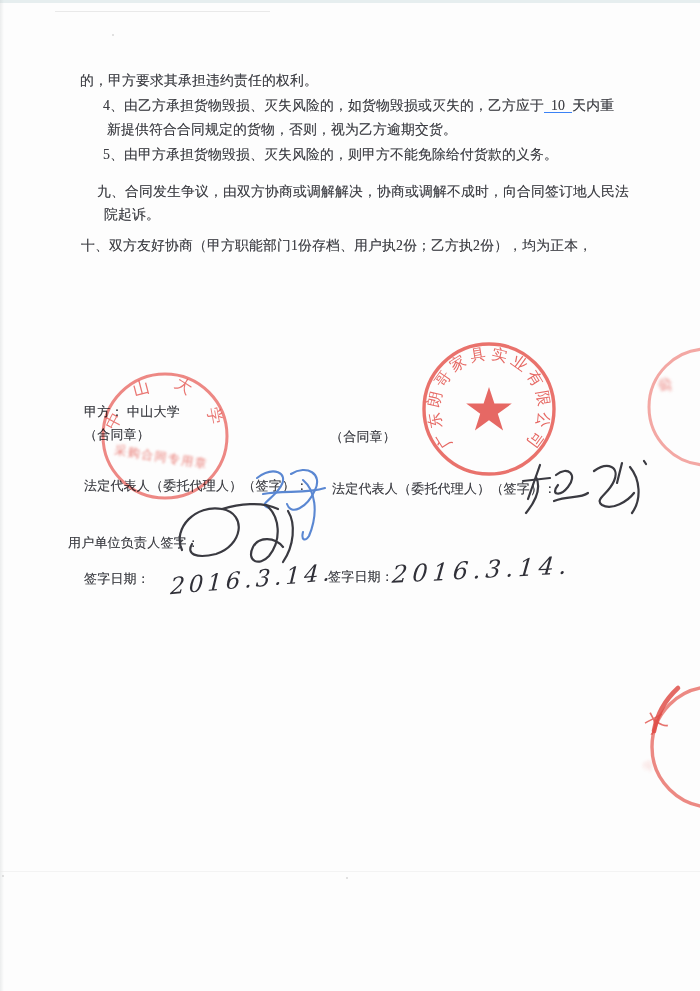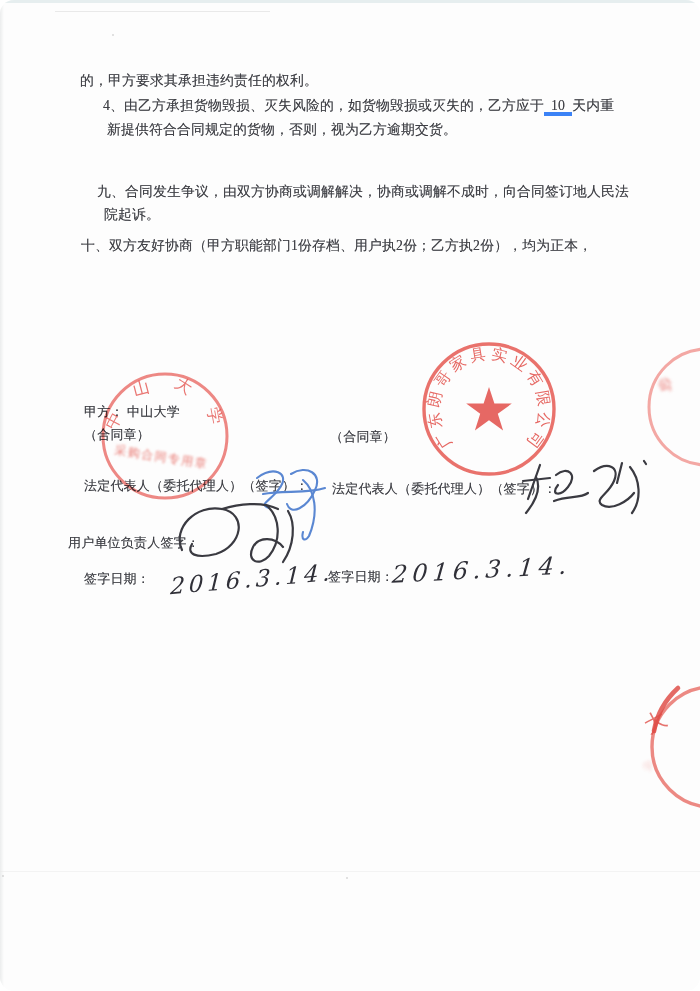--- a/index.html
+++ b/index.html
@@ -1,22 +1,22 @@
 <!DOCTYPE html>
 <html><head>
 <meta charset="utf-8">
 <style>
   html,body{margin:0;padding:0;}
   body{width:700px;height:991px;background:#ffffff;overflow:hidden;}
   .page{position:relative;width:700px;height:991px;background:#fdfdfd;overflow:hidden;
-        font-family:"Liberation Serif", serif;border-radius:14px;}
+        font-family:"Liberation Serif", serif;}
   .t{position:absolute;white-space:nowrap;color:#3f4046;font-size:13.8px;
      letter-spacing:0.2px;text-shadow:0 0 0.4px rgba(63,64,70,0.55);}
   .lbl{font-size:13px;}
-  .u10{display:inline-block;border-bottom:4px solid #3b82f6;padding:0 7px;line-height:13px;}
+  .u10{display:inline-block;border-bottom:1px solid #3b82f6;padding:0 7px;line-height:13px;}
   .seal-layer{position:absolute;left:0;top:0;width:700px;height:991px;
               mix-blend-mode:multiply;pointer-events:none;}
   .seal-inner-blur{position:absolute;color:rgba(231,100,92,0.85);filter:blur(1.25px);
       font-size:12px;letter-spacing:1.5px;white-space:nowrap;}
   .edge-char{position:absolute;color:rgba(233,104,96,0.6);filter:blur(1.4px);white-space:nowrap;}
   .hand-date{position:absolute;color:#303038;font-style:italic;white-space:nowrap;
       font-family:"DejaVu Serif", serif;}
   .scan-top{position:absolute;left:0;top:0;width:700px;height:3px;background:#e2ebec;opacity:.85;}
   .scan-smudge{position:absolute;background:#e9e9e9;}
   .speck{position:absolute;background:#b9b9b9;width:2px;height:2px;opacity:.55;border-radius:50%;}
@@ -35,20 +35,21 @@
   <div class="speck" style="left:112px;top:34px;"></div>
   <div class="speck" style="left:346px;top:877px;"></div>
   <div class="speck" style="left:2px;top:875px;"></div>
 
   <div class="t" style="left:80px;top:72px;">的，甲方要求其承担违约责任的权利。</div>
 
   <div class="t" style="left:103px;top:97px;">
     <span>4、由乙方承担货物毁损、灭失风险的，如货物毁损或灭失的，乙方应于</span><span class="u10">10</span><span>天内重</span>
   </div>
   <div class="t" style="left:79px;top:121px;margin-left:28px;">新提供符合合同规定的货物，否则，视为乙方逾期交货。</div>
+  <div class="t" style="left:103px;top:146px;">5、由甲方承担货物毁损、灭失风险的，则甲方不能免除给付货款的义务。</div>
 
   <div class="t" style="left:97px;top:183px;">九、合同发生争议，由双方协商或调解解决，协商或调解不成时，向合同签订地人民法</div>
   <div class="t" style="left:104px;top:206px;">院起诉。</div>
 
   <div class="t" style="left:81px;top:237px;">十、双方友好协商（甲方职能部门1份存档、用户执2份；乙方执2份），均为正本，</div>
 
 
   <div class="t lbl" style="left:84px;top:403px;">甲方： 中山大学</div>
   <div class="t lbl" style="left:84px;top:426px;">（合同章）</div>
   <div class="t lbl" style="left:330px;top:428px;">（合同章）</div>

